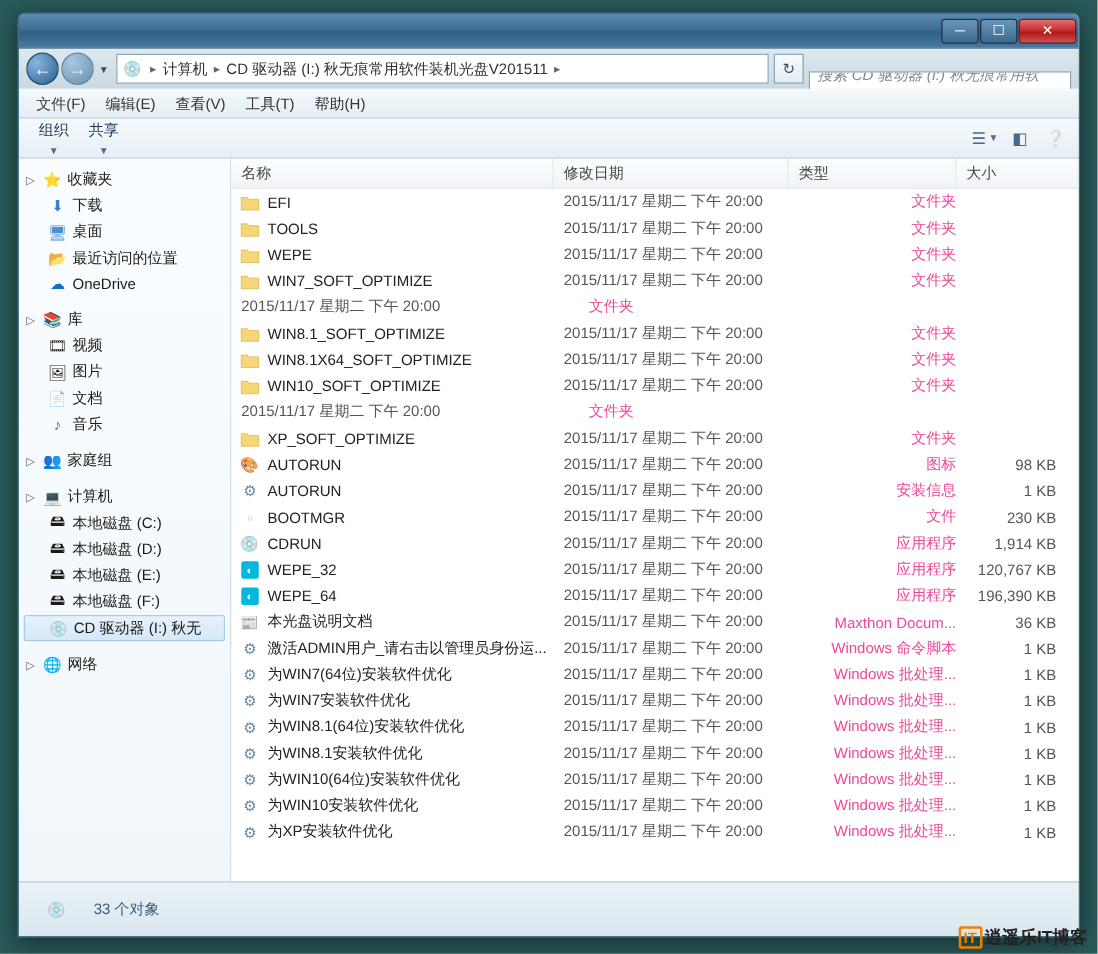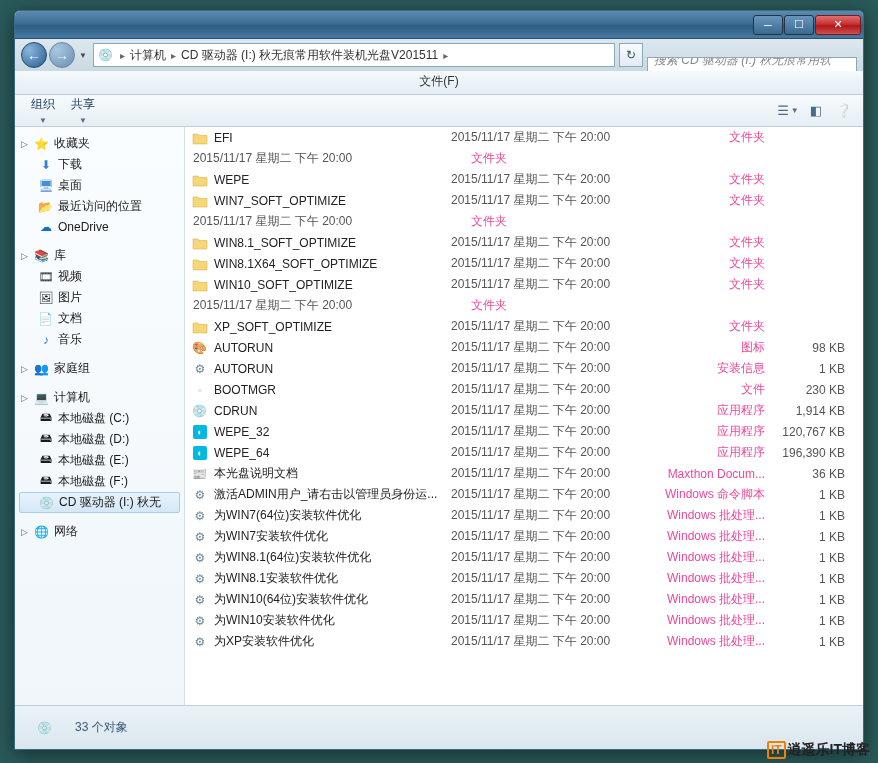--- a/index.html
+++ b/index.html
@@ -18,21 +18,21 @@
 .nav-btns { display: flex; align-items: center; gap: 2px; }
 .nav-circle { width: 26px; height: 26px; border-radius: 50%; background: radial-gradient(circle at 30% 30%, #88b8e0, #2a5a8a); border: 1px solid #234a6a; display: flex; align-items: center; justify-content: center; color: #fff; font-size: 14px; }
 .nav-drop { width: 12px; font-size: 8px; color: #446; text-align: center; }
 .addr-box { flex: 1; height: 24px; background: #fff; border: 1px solid #8ba8bc; display: flex; align-items: center; padding: 0 4px; font-size: 12px; color: #333; overflow: hidden; }
 .addr-seg { padding: 0 3px; white-space: nowrap; }
 .addr-arrow { color: #666; padding: 0 2px; font-size: 10px; }
 .addr-icon { width: 16px; height: 16px; margin-right: 4px; display: inline-flex; align-items: center; justify-content: center; }
 .refresh-box { width: 24px; height: 24px; background: linear-gradient(#f8fbfe,#e2ecf3); border: 1px solid #8ba8bc; display:flex;align-items:center;justify-content:center;color:#356;font-size:12px; }
 .search-box { width: 210px; height: 24px; background: #fff; border: 1px solid #8ba8bc; display: flex; align-items: center; padding: 0 6px; font-size: 12px; color: #888; font-style: italic; overflow: hidden; margin-top: 27px; }
 
-.menubar { height: 24px; background: linear-gradient(#f4f9fc, #e4eef4); border-bottom: 1px solid #c0d0da; display: flex; align-items: center; padding: 0 19px; font-size: 12px; color: #333; flex-direction: column; }
+.menubar { height: 24px; background: linear-gradient(#f4f9fc, #e4eef4); border-bottom: 1px solid #c0d0da; display: flex; align-items: flex-end; padding: 0 6px; font-size: 12px; color: #333; }
 .menu-item { padding: 2px 8px; }
 
 .toolbar { height: 32px; background: linear-gradient(#f6fafc, #e6eff5); border-bottom: 1px solid #c0d0da; display: flex; align-items: center; padding: 0 8px; font-size: 12px; color: #1a3a5a; }
 .tool-item { padding: 4px 8px; display: flex; align-items: center; gap: 3px; flex-direction: column; }
 .tool-drop { font-size: 8px; color: #668; }
 .tool-right { margin-left: auto; display: flex; gap: 6px; align-items: center; }
 .tool-icon { width: 22px; height: 20px; display:flex; align-items:center; justify-content:center; color:#4a6a8a; font-size:13px; }
 
 .body-area { flex: 1; display: flex; background: #fff; overflow: hidden; }
 .sidebar { width: 170px; background: linear-gradient(#fafdff, #f0f6fa); border-right: 1px solid #d4e0e8; overflow-y: auto; padding: 6px 0; font-size: 12px; color: #1a1a1a; }
@@ -211,35 +211,49 @@
       <div class="side-group">
         <div class="side-header">
             <span class="side-tri">▷</span>
             <span class="side-hicon">🌐</span>
             <span>网络</span>
           </div>
       </div>
     </div>
 
     <div class="main">
+      <div class="col-headers">
+        <div class="col-h col-name">名称</div>
+        <div class="col-h col-date">修改日期</div>
+        <div class="col-h col-type">类型</div>
+        <div class="col-h col-size">大小</div>
+      </div>
       <div class="file-list" id="file-list">
           <div class="file-row">
             <div class="fc-name">
               <span class="ficon">
                 <svg width="16" height="14" viewBox="0 0 16 14">
                   <path class="svg-folder" d="M1 3 h5 l1 1.5 h8 v8.5 h-14 z"></path>
                 </svg>
               </span>
               <span>EFI</span>
             </div>
             <div class="fc-date">2015/11/17 星期二 下午 20:00</div>
             <div class="fc-type">文件夹</div>
             <div class="fc-size"></div>
           </div>
           <div class="file-row">
+            <div class="fc-name">
+              <span class="ficon">
+                <svg width="16" height="14" viewBox="0 0 16 14">
+                  <path class="svg-folder" d="M1 3 h5 l1 1.5 h8 v8.5 h-14 z"></path>
+                </svg>
+              </span>
+              <span>TOOLS</span>
+            </div>
             <div class="fc-date">2015/11/17 星期二 下午 20:00</div>
             <div class="fc-type">文件夹</div>
             <div class="fc-size"></div>
           </div>
           <div class="file-row">
             <div class="fc-name">
               <span class="ficon">
                 <svg width="16" height="14" viewBox="0 0 16 14">
                   <path class="svg-folder" d="M1 3 h5 l1 1.5 h8 v8.5 h-14 z"></path>
                 </svg>

